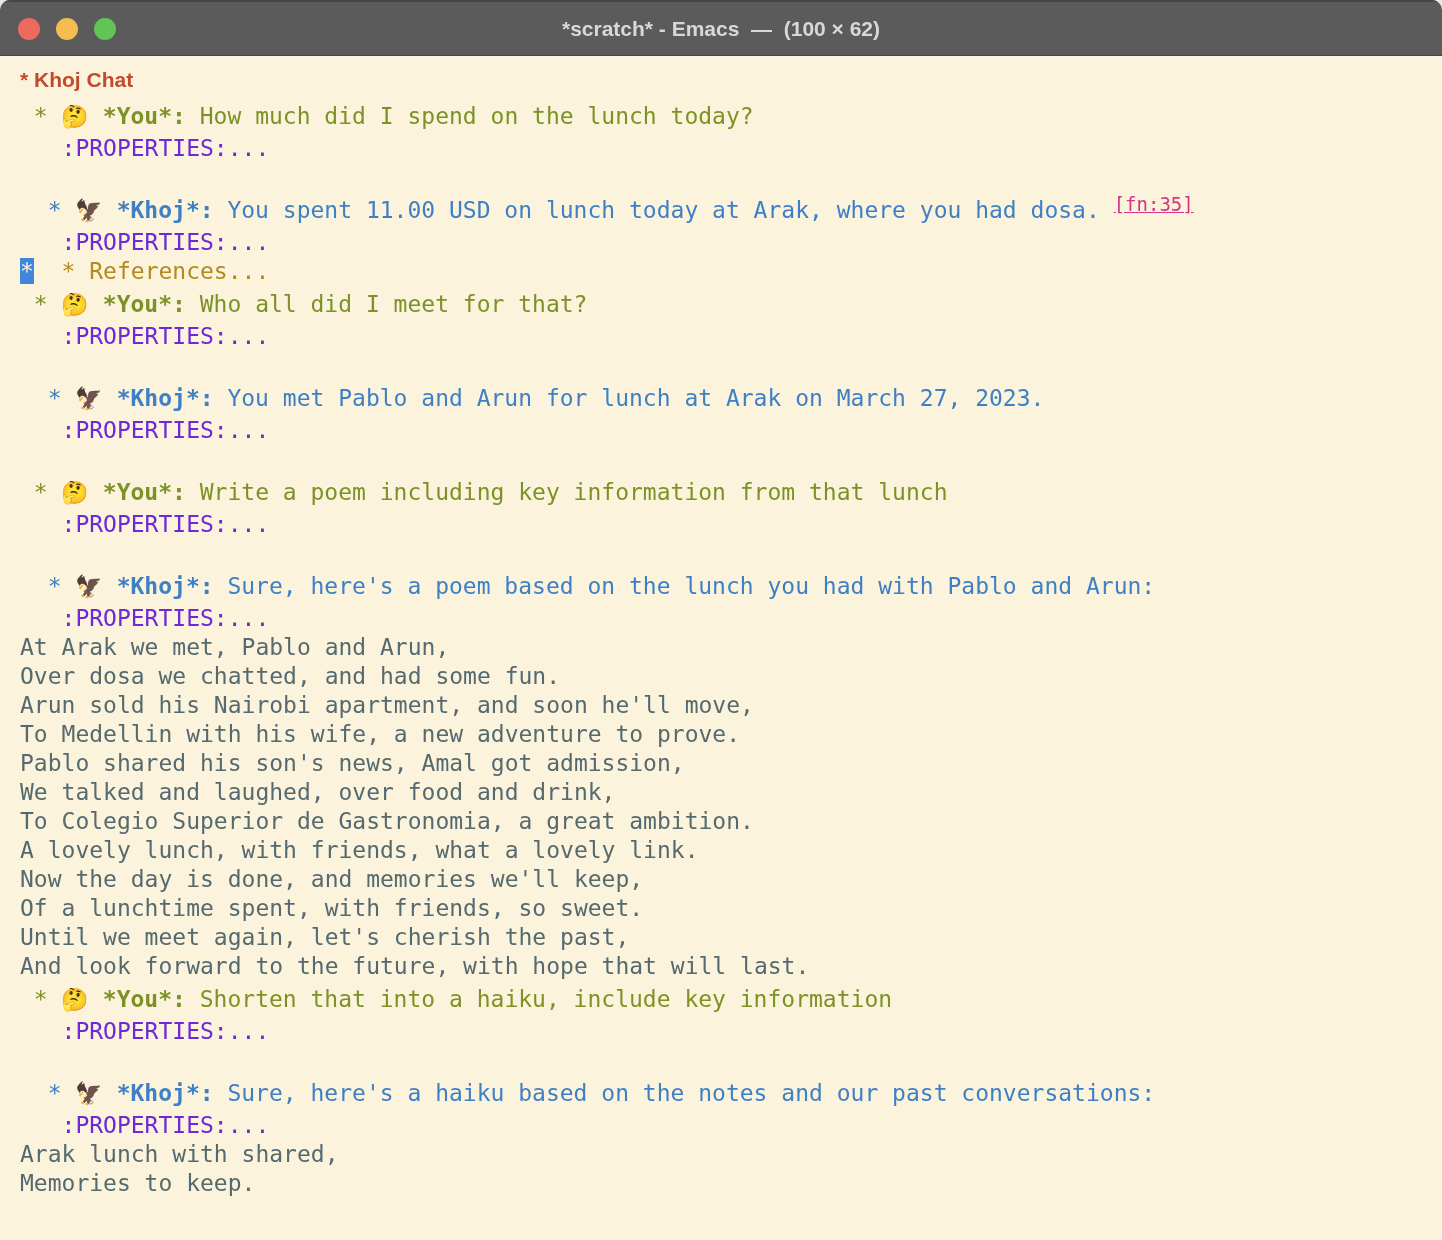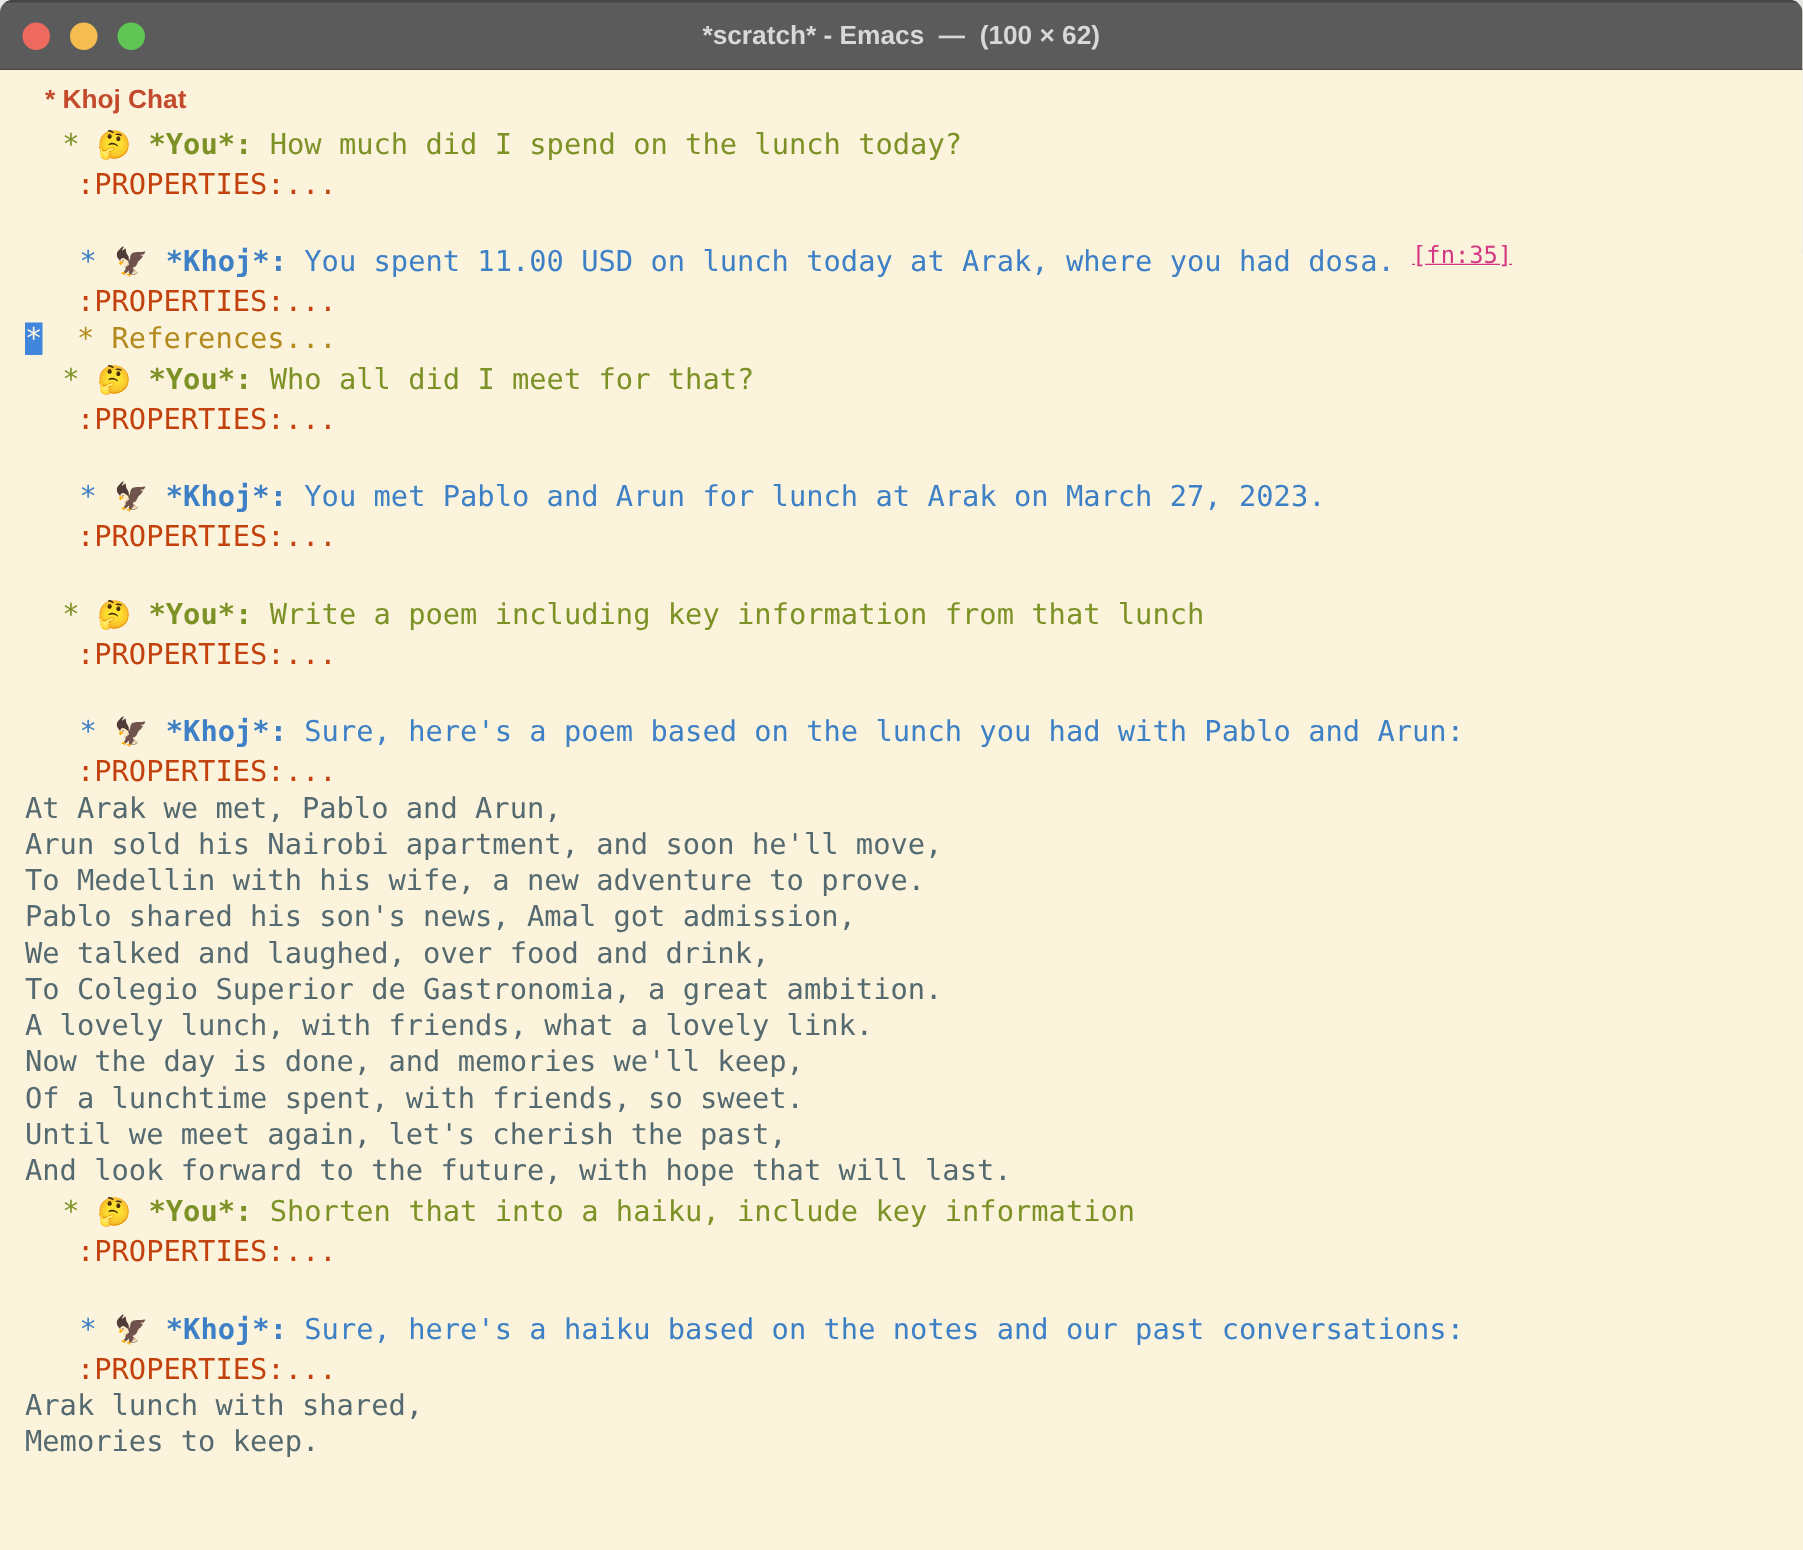--- a/index.html
+++ b/index.html
@@ -33,27 +33,27 @@
   }
   .buffer{
     flex:1;
     background:#fbf3db;
     padding:6px 8px 0 20px;
     font-size:23px;
     color:#556a70;
     overflow:hidden;
   }
   .line{white-space:pre;line-height:29px;height:29px;}
-  .line.heading{line-height:36px;height:36px;margin-left:16px;}
+  .line.heading{line-height:36px;height:36px;}
   .s-title{color:#c34a2c;}
   .s-star-you,.s-text-you{color:#7d9226;}
   .s-speaker-you{color:#7d9226;font-weight:bold;}
   .s-star-khoj,.s-text-khoj{color:#3e80c6;}
   .s-speaker-khoj{color:#3e80c6;font-weight:bold;}
-  .s-props{color:#c2410c;}
+  .s-props{color:#6d28d9;}
   .s-refs{color:#b28a1e;margin-top:20px;}
   .s-body{color:#556a70;}
   .s-footnote{
     color:#d33682;font-size:19px;
     text-decoration:underline;
     position:relative;top:-7px;
     cursor:pointer;
   }
   .s-cursor{background:#3f86dc;color:#fcf5df;}
   .s-emoji{font-size:22px;}
@@ -83,20 +83,21 @@
       <div class="line blank"></div>
       <div class="line heading khoj"><span class="s-star-khoj">  * </span><span class="s-emoji">🦅</span><span class="s-speaker-khoj"> *Khoj*:</span><span class="s-text-khoj"> You met Pablo and Arun for lunch at Arak on March 27, 2023.</span></div>
       <div class="line props"><span class="s-props">   :PROPERTIES:...</span></div>
       <div class="line blank"></div>
       <div class="line heading you"><span class="s-star-you"> * </span><span class="s-emoji">🤔</span><span class="s-speaker-you"> *You*:</span><span class="s-text-you"> Write a poem including key information from that lunch</span></div>
       <div class="line props"><span class="s-props">   :PROPERTIES:...</span></div>
       <div class="line blank"></div>
       <div class="line heading khoj"><span class="s-star-khoj">  * </span><span class="s-emoji">🦅</span><span class="s-speaker-khoj"> *Khoj*:</span><span class="s-text-khoj"> Sure, here's a poem based on the lunch you had with Pablo and Arun:</span></div>
       <div class="line props"><span class="s-props">   :PROPERTIES:...</span></div>
       <div class="line body"><span class="s-body">At Arak we met, Pablo and Arun,</span></div>
+      <div class="line body"><span class="s-body">Over dosa we chatted, and had some fun.</span></div>
       <div class="line body"><span class="s-body">Arun sold his Nairobi apartment, and soon he'll move,</span></div>
       <div class="line body"><span class="s-body">To Medellin with his wife, a new adventure to prove.</span></div>
       <div class="line body"><span class="s-body">Pablo shared his son's news, Amal got admission,</span></div>
       <div class="line body"><span class="s-body">We talked and laughed, over food and drink,</span></div>
       <div class="line body"><span class="s-body">To Colegio Superior de Gastronomia, a great ambition.</span></div>
       <div class="line body"><span class="s-body">A lovely lunch, with friends, what a lovely link.</span></div>
       <div class="line body"><span class="s-body">Now the day is done, and memories we'll keep,</span></div>
       <div class="line body"><span class="s-body">Of a lunchtime spent, with friends, so sweet.</span></div>
       <div class="line body"><span class="s-body">Until we meet again, let's cherish the past,</span></div>
       <div class="line body"><span class="s-body">And look forward to the future, with hope that will last.</span></div>

